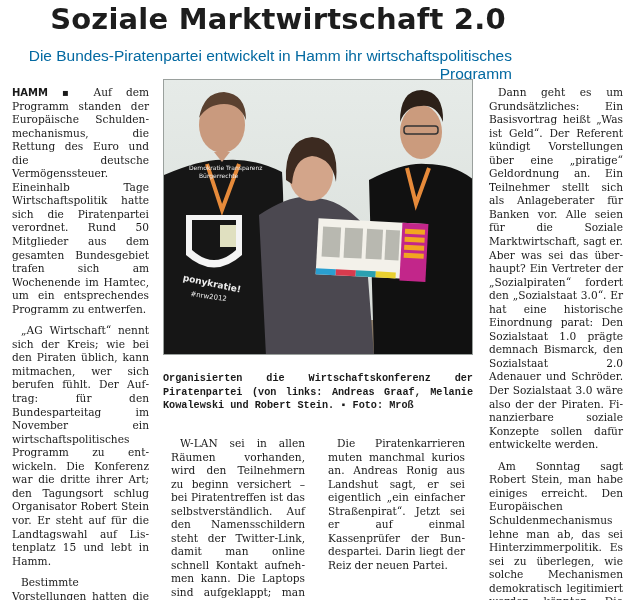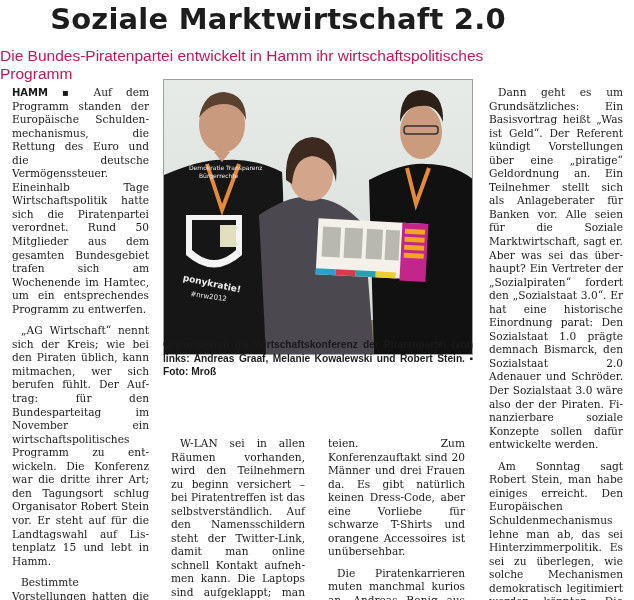--- a/index.html
+++ b/index.html
@@ -1,31 +1,31 @@
 <!DOCTYPE html>
 <html><head>
 <meta charset="utf-8">
 <style>
   html, body { margin:0; padding:0; }
   body { width:634px; height:600px; background:#ffffff; overflow:hidden; position:relative; color:#1a1a1a; }
   .headline { position:absolute; left:0; top:2px; width:556px; text-align:center;
     font-family:"DejaVu Sans", sans-serif; font-weight:bold; font-size:29px; letter-spacing:0.2px; color:#1d1d1d; }
-  .subhead { position:absolute; left:0; top:47px; width:512px; text-align:left;
-    font-family:"Liberation Sans", sans-serif; font-size:15.5px; color:#be185d; }
+  .subhead { position:absolute; left:0; top:47px; width:512px; text-align:right;
+    font-family:"Liberation Sans", sans-serif; font-size:15.5px; color:#0369a1; }
   .col { position:absolute; font-family:"DejaVu Serif", serif; font-size:10.6px; line-height:13.55px;
     text-align:justify; hyphens:manual; color:#1a1a1a; }
   .col p { margin:8px; text-indent:9px; }
   .col p.first { text-indent:0; }
   .dateline { font-family:"DejaVu Sans", sans-serif; font-weight:bold; font-size:10px; }
   .c1 { left:4px; top:78px; width:153px; }
   .c2 { left:163px; top:429px; width:150px; }
   .c3 { left:320px; top:429px; width:153px; }
   .c4 { left:481px; top:78px; width:150px; }
   .photo { position:absolute; left:163px; top:79px; width:310px; height:276px; background:#e3e7e4; overflow:hidden; border:1px solid #9aa09d; box-sizing:border-box; }
-  .caption { position:absolute; left:163px; top:338px; width:310px; font-family:Liberation Sans, sans-serif; font-weight:bold; font-size:10.2px; line-height:13.5px; text-align:justify; color:#1a1a1a; }
+  .caption { position:absolute; left:163px; top:372px; width:310px; font-family:Liberation Mono, monospace; font-weight:bold; font-size:10.2px; line-height:13.5px; text-align:justify; color:#1a1a1a; }
 </style>
 </head>
 <body>
 
 <div class="headline">Soziale Marktwirtschaft 2.0</div>
 <div class="subhead">Die Bundes-Piratenpartei entwickelt in Hamm ihr wirtschaftspolitisches Programm</div>
 
 <div class="col c1">
   <p class="first"><span class="dateline">HAMM ▪</span> <span>Auf dem Programm stan­den der Europäische Schulden­mechanismus, die Rettung des Euro und die deutsche Vermögenssteuer. Eineinhalb Tage Wirtschafts­politik hatte sich die Piraten­partei verordnet. Rund 50 Mitglieder aus dem gesamten Bundesgebiet trafen sich am Wochenende im Hamtec, um ein entsprechendes Pro­gramm zu entwerfen.</span></p>
   <p>„AG Wirtschaft“ nennt sich der Kreis; wie bei den Piraten üblich, kann mitmachen, wer sich berufen fühlt. Der Auf­trag: für den Bundesparteitag im November ein wirtschafts­politisches Programm zu ent­wickeln. Die Konferenz war die dritte ihrer Art; den Ta­gungsort schlug Organisator Robert Stein vor. Er steht auf für die Landtagswahl auf Lis­tenplatz 15 und lebt in Hamm.</p>
@@ -88,20 +88,19 @@
 </div>
 
 <div class="caption">Organisierten die Wirtschaftskonferenz der Piratenpartei (von links: Andreas Graaf, Melanie Kowalewski und Robert Stein. ▪ Foto: Mroß</div>
 
 <div class="col c2">
   <p>W-LAN sei in allen Räumen vorhanden, wird den Teilneh­mern zu beginn versichert – bei Piratentreffen ist das selbstverständlich. Auf den Namensschildern steht der Twitter-Link, damit man on­line schnell Kontakt aufneh­men kann. Die Laptops sind aufgeklappt; man redet mit­einander und behält den Bild­schirm im Auge.</p>
 
 </div>
 
 <div class="col c3">
-  <p class="first">teien. Zum Konferenzauftakt sind 20 Männer und drei Frauen da. Es gibt natürlich keinen Dress-Code, aber eine Vorliebe für schwarze T-Shirts und orangene Acces­soires ist unübersehbar.</p>
   <p>Die Piratenkarrieren muten manchmal kurios an. Andre­as Ronig aus Landshut sagt, er sei eigentlich „ein einfacher Straßenpirat“. Jetzt sei er auf einmal Kassenprüfer der Bun­despartei. Darin liegt der Reiz der neuen Partei.</p>
 </div>
 
 <div class="col c4">
   <p>Dann geht es um Grund­sätzliches: Ein Basisvortrag heißt „Was ist Geld“. Der Re­ferent kündigt Vorstellungen über eine „piratige“ Geldord­nung an. Ein Teilnehmer stellt sich als Anlageberater für Banken vor. Alle seien für die Soziale Marktwirtschaft, sagt er. Aber was sei das über­haupt? Ein Vertreter der „So­zialpiraten“ fordert den „So­zialstaat 3.0“. Er hat eine his­torische Einordnung parat: Den Sozialstaat 1.0 prägte demnach Bismarck, den Sozi­alstaat 2.0 Adenauer und Schröder. Der Sozialstaat 3.0 wäre also der der Piraten. Fi­nanzierbare soziale Konzepte sollen dafür entwickelte wer­den.</p>
   <p><span>Am Sonntag sagt Robert Stein, man habe einiges er­reicht. Den Europäischen Schuldenmechanismus lehne man ab, das sei Hinterzim­merpolitik. Es sei zu überle­gen, wie solche Mechanis­men demokratisch legiti­miert werden könnten. Die Wirtschaftspiraten sind da schon auf dem Weg nach Bo­chum, zur Wahlparty. Einen Tagesordnungspunkt „Nacht­leben“ gab es in Hamm übri­gens auch. Er sei selbst nicht dabei gewesen, sagt Stein. Aber seine Parteifreunde hät­ten den späten Abend wohl im „Café Extrablatt“ ver­bracht.</span> </p>
 </div>
 
 </body></html>

